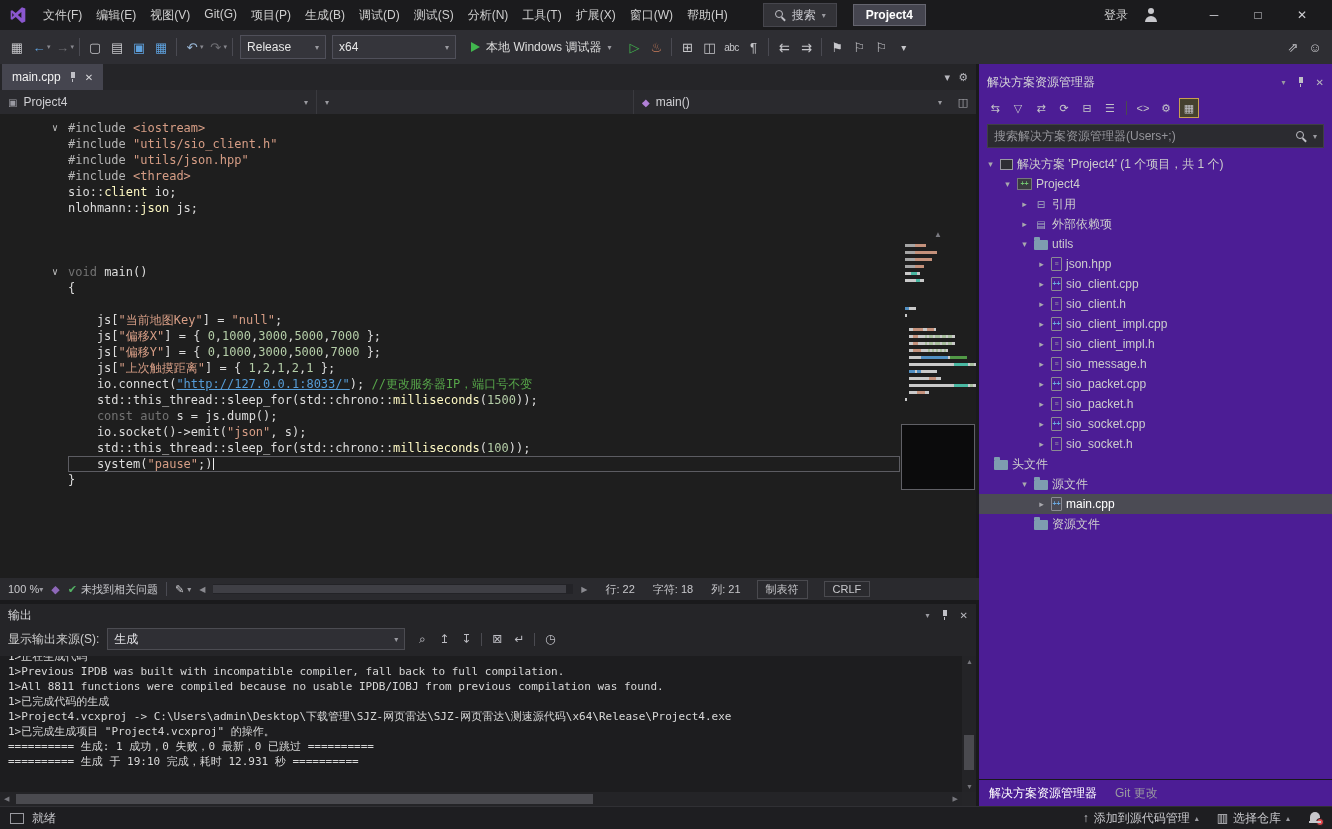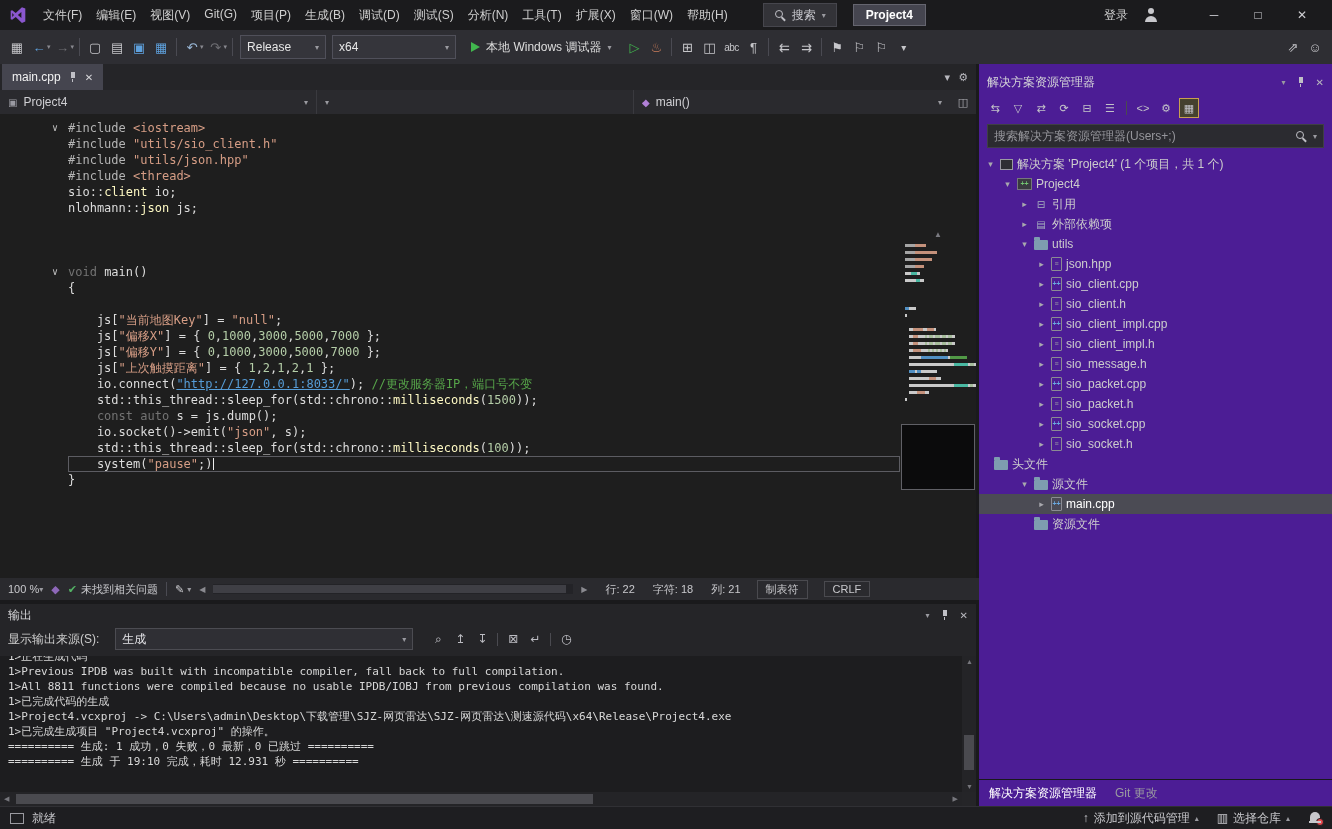--- a/index.html
+++ b/index.html
@@ -60,21 +60,21 @@
   .vsep{width:1px;height:14px;background:#4a4a52;}
   .hscroll{flex:1;height:10px;background:#232327;position:relative;max-width:360px;}
   .hthumb{position:absolute;left:0;top:1px;bottom:1px;width:98%;background:#3f3f45;}
   .harrow{font-size:8px;color:#8a8a90;}
   .pos{margin-left:10px;white-space:nowrap;}
   .cell{border:1px solid #4a4a4f;padding:1px 8px;margin-left:8px;white-space:nowrap;}
   
   .output{position:absolute;top:600px;left:0;width:976px;height:206px;background:#252528;border-top:4px solid #1a1a1c;box-sizing:border-box;}
   .output-header{height:22px;display:flex;align-items:center;padding:0 8px;color:#d4d4d8;}
   .output-header .hicons{margin-left:auto;display:flex;align-items:center;gap:10px;color:#b8b8be;}
-  .output-toolbar{height:26px;display:flex;align-items:center;gap:16px;padding:0 8px;font-size:12px;}
+  .output-toolbar{height:26px;display:flex;align-items:center;gap:8px;padding:0 8px;font-size:12px;}
   .out-combo{width:284px;height:20px;background:#2f2f34;border:1px solid #4c4c52;display:flex;align-items:center;justify-content:space-between;padding:0 6px;color:#e2e2e6;}
   .out-tool{min-width:18px;height:18px;display:flex;align-items:center;justify-content:center;color:#bcbcc2;font-size:12px;}
   .out-sep{width:1px;height:13px;background:#4a4a50;margin:0 2px;}
   .output-body{position:absolute;top:52px;left:0;right:14px;bottom:14px;background:#1d1d1f;overflow:hidden;}
   .output-lines{margin-top:-7px;padding-left:8px;font:11px/15px "DejaVu Sans Mono","Liberation Mono",monospace;color:#d8d8d8;white-space:pre;}
   .out-vscroll{position:absolute;top:52px;right:0;width:14px;bottom:14px;background:#242427;}
   .out-vthumb{position:absolute;left:2px;right:2px;top:58%;height:26%;background:#4a4a4f;}
   .out-hscroll{position:absolute;left:0;right:14px;bottom:0;height:14px;background:#242427;}
   .out-hthumb{position:absolute;top:2px;bottom:2px;left:16px;width:60%;background:#4a4a4f;}
   .sarrow{position:absolute;font-size:7px;color:#76767c;}

